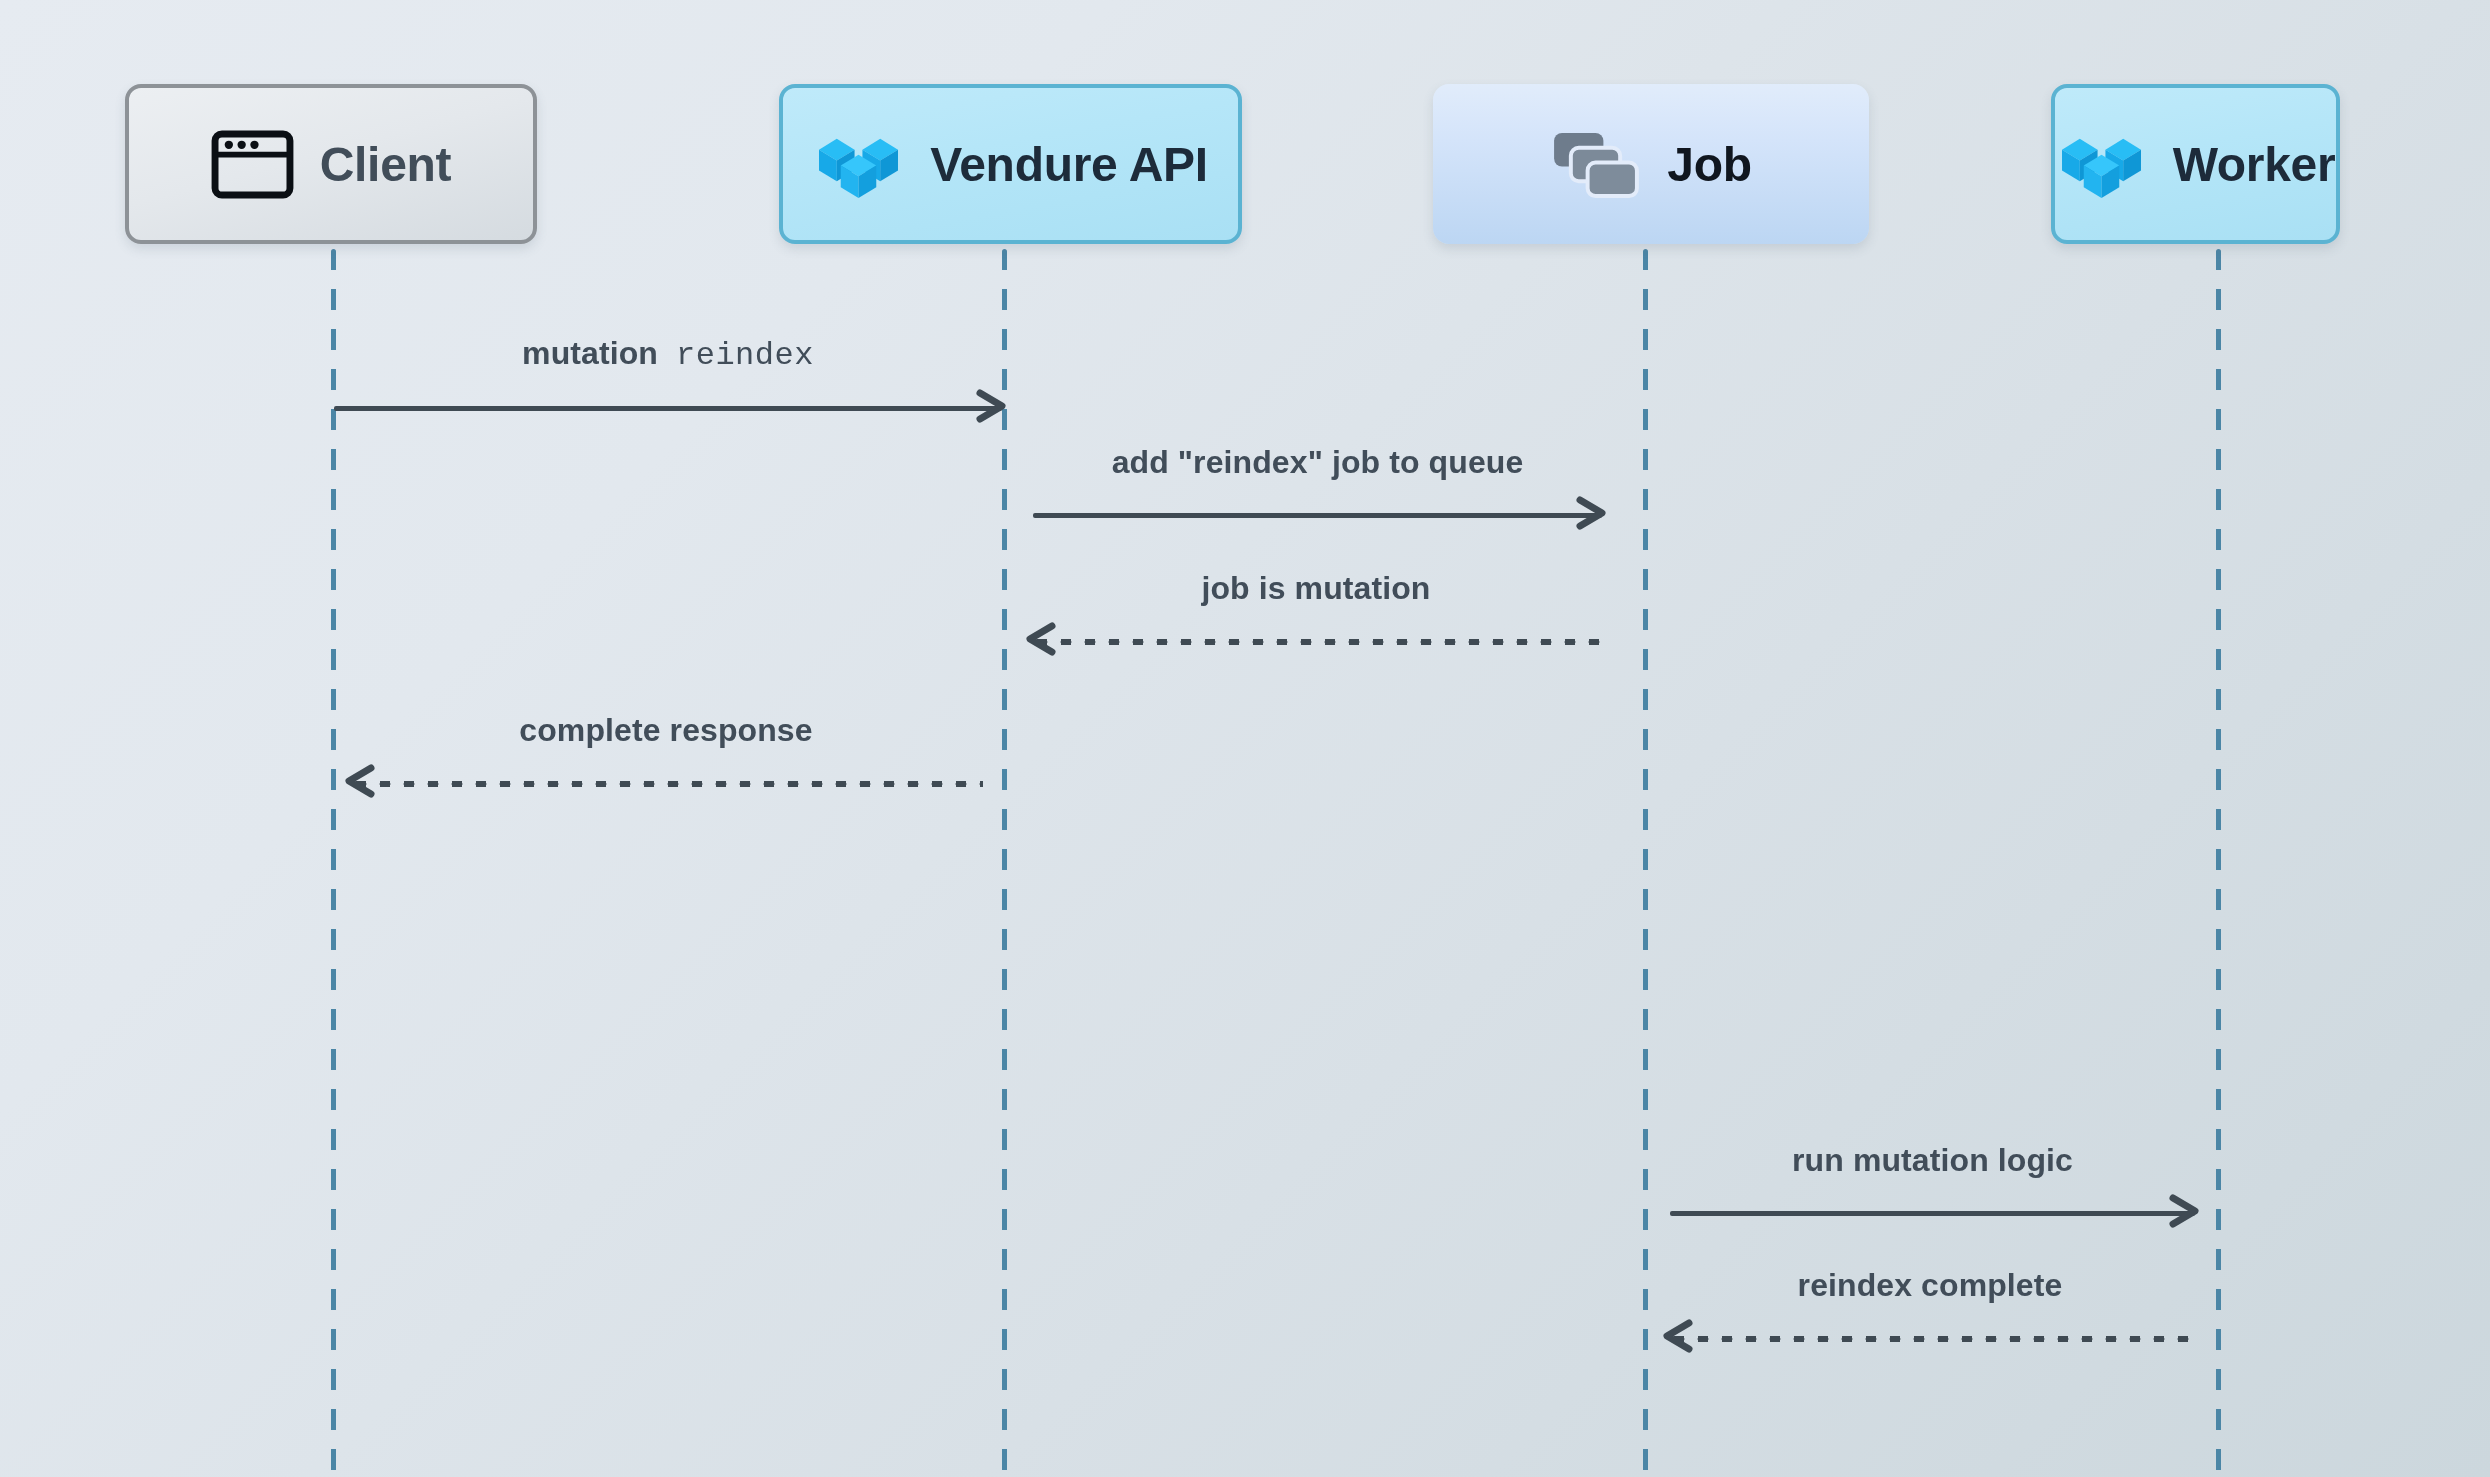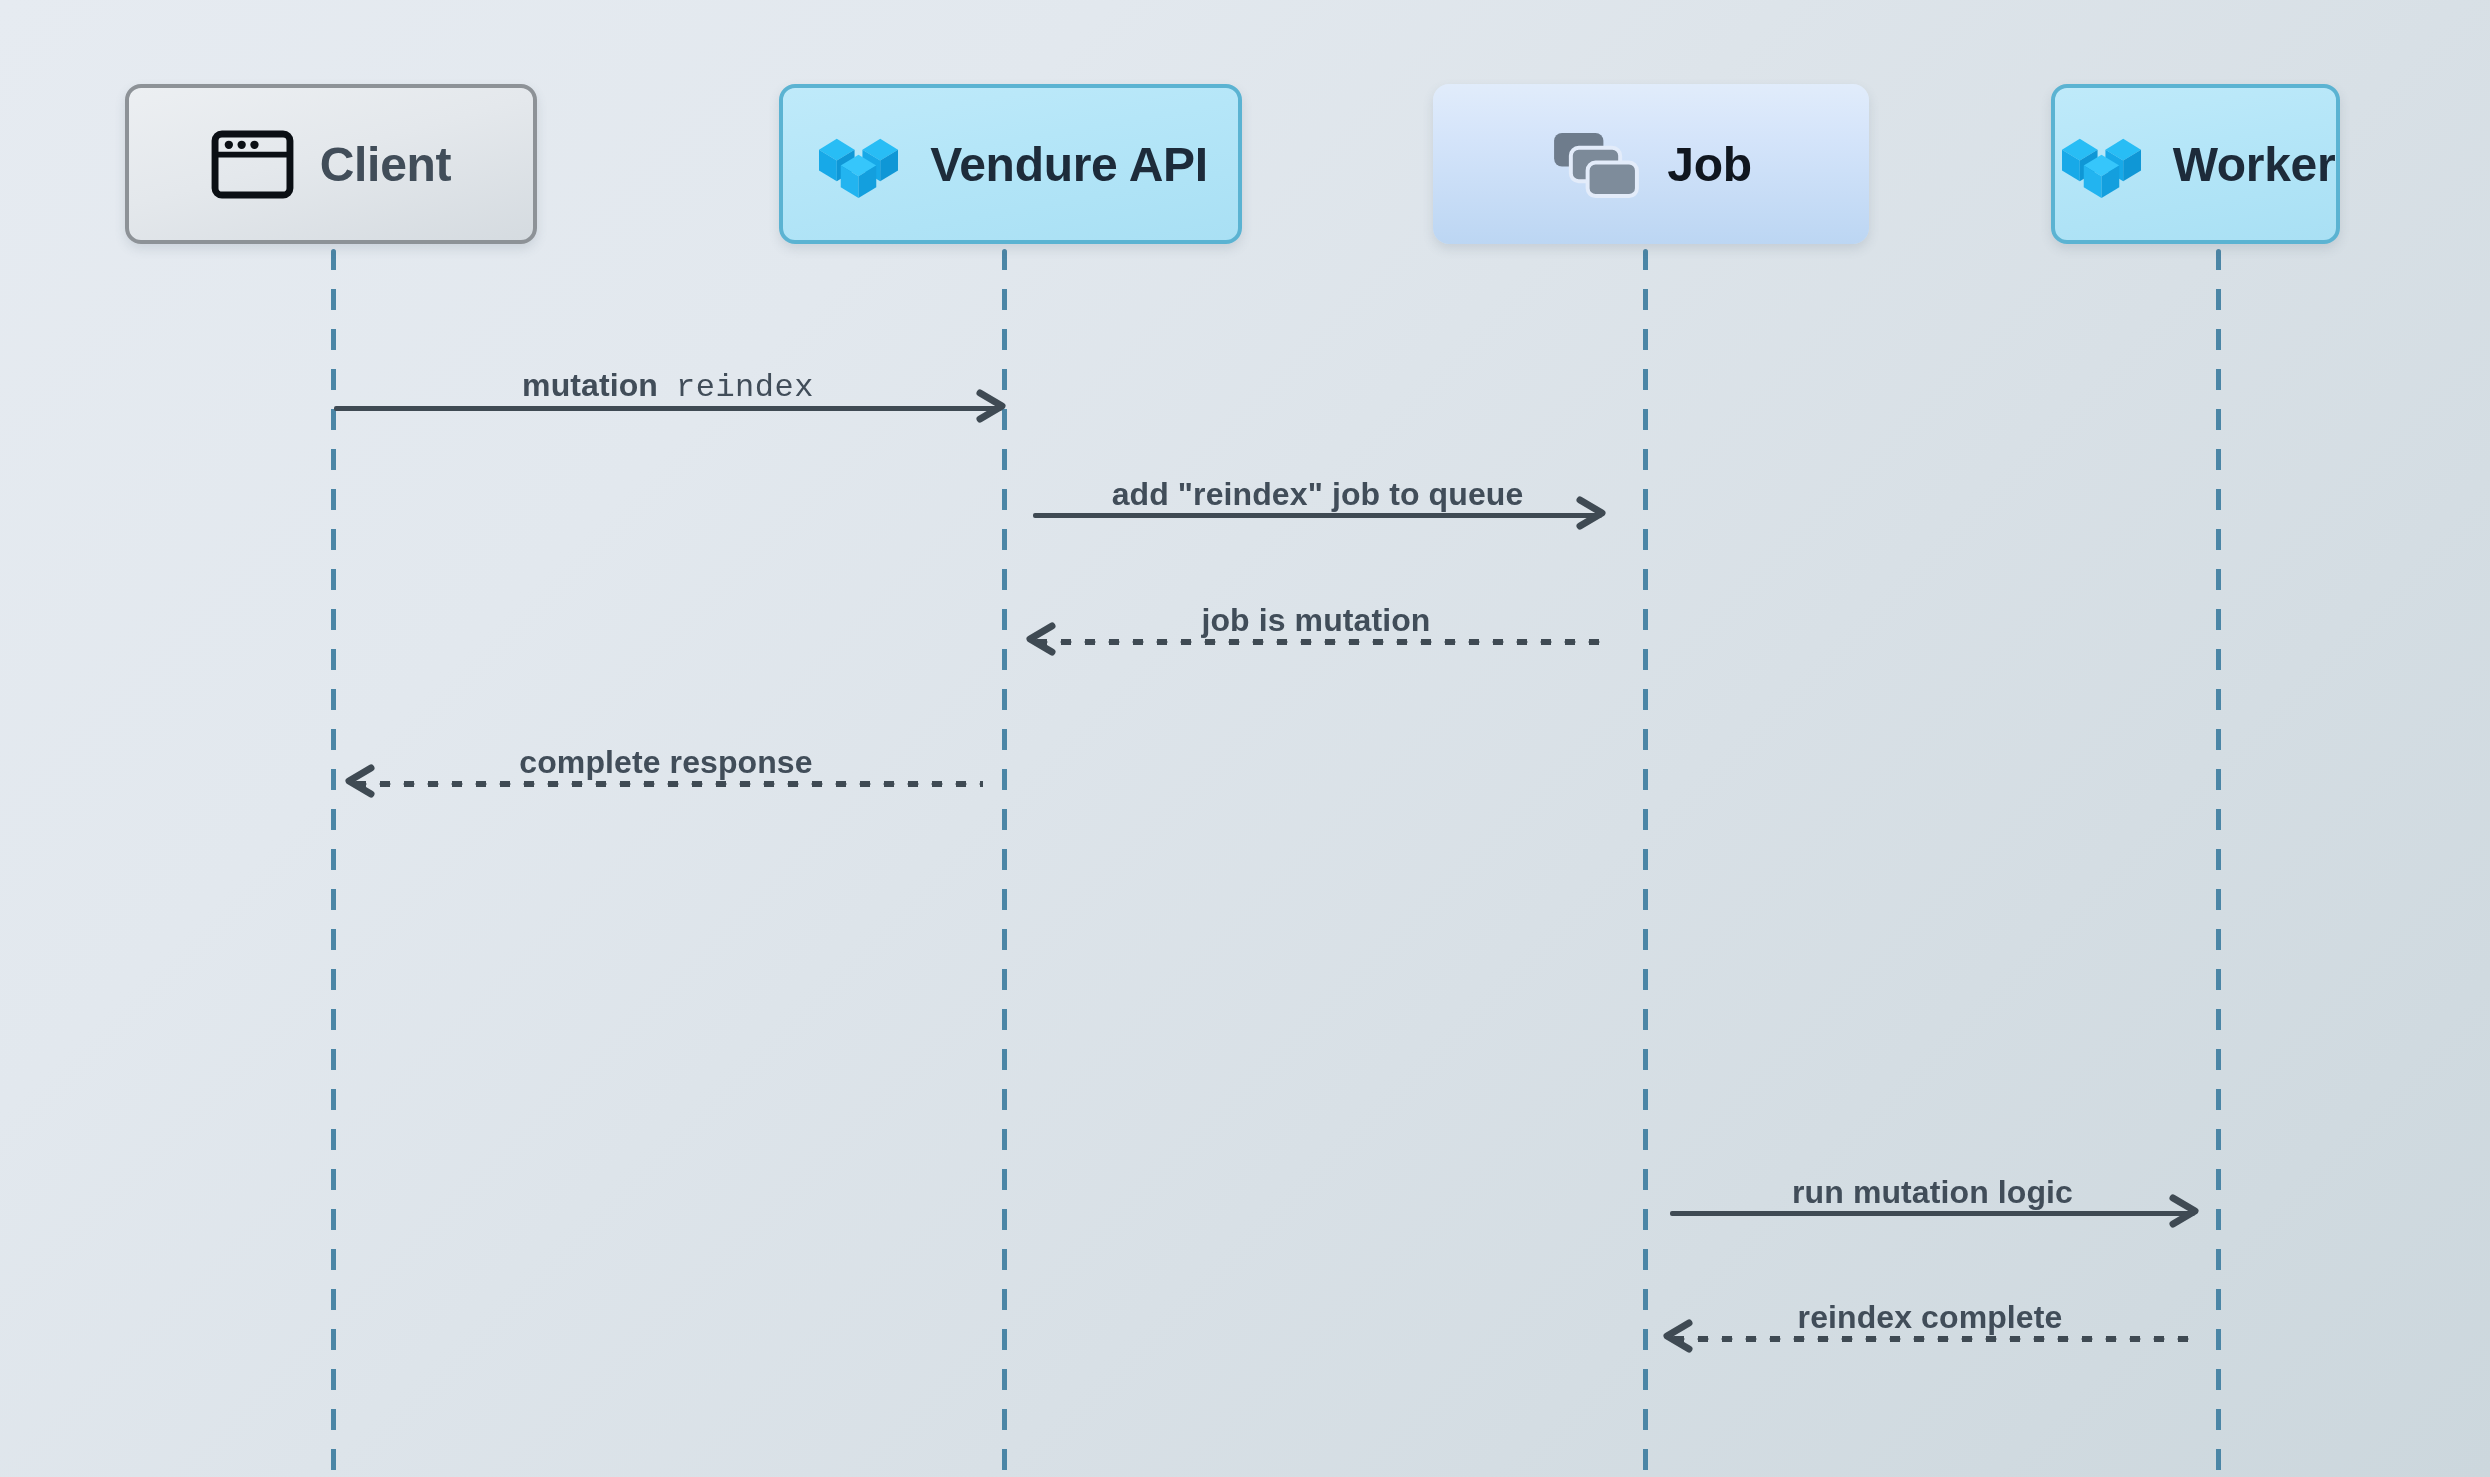--- a/index.html
+++ b/index.html
@@ -82,21 +82,21 @@
     color: #10161f;
   }
 
   
   .message {
     position: absolute;
     height: 0;
   }
   .msg-label {
     position: absolute;
-    bottom: 0;
+    bottom: 32px;
     left: 0;
     width: 100%;
     text-align: center;
     font-size: 32px;
     font-weight: bold;
     color: #414d59;
     white-space: nowrap;
     letter-spacing: 0.1px;
   }
   .msg-label .mono {

